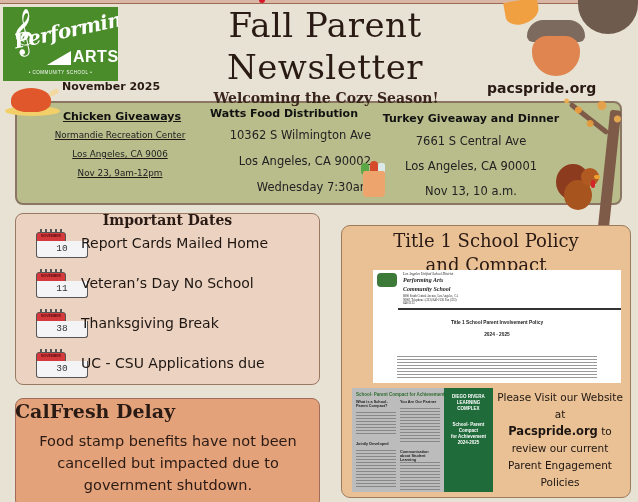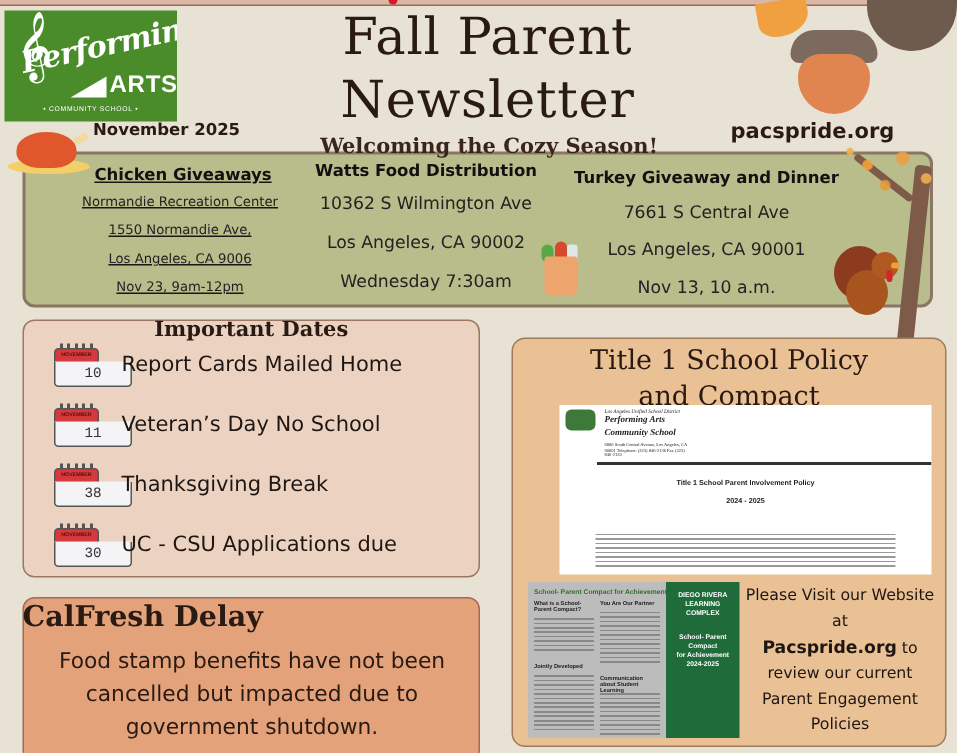--- a/index.html
+++ b/index.html
@@ -37,21 +37,21 @@
   
   .events { position: absolute; left: 15px; top: 101px; width: 607px; height: 104px; background: #b8bd8b; border: 2px solid #8a7663; border-radius: 8px; }
   .ev { position: absolute; text-align: center; font-family: "DejaVu Sans", sans-serif; }
   .ev .h { font-weight: bold; font-size: 11px; color: #111; }
   .ev1 { left: 40px; top: 108px; width: 160px; text-decoration: underline; }
   .ev1 .h { margin-left: 4px; }
   .ev1 .l { font-size: 8.8px; line-height: 19px; color: #222; }
   .ev1 .h { line-height: 18px; }
   .ev2 { left: 197px; top: 105px; width: 174px; }
   .ev2 .h { font-size: 11px; line-height: 17px; }
-  .ev2 .l { font-size: 11.5px; line-height: 26px; color: #222; }
+  .ev2 .l { font-size: 11.5px; line-height: 26px; color: #222; text-align: right; }
   .ev3 { left: 371px; top: 109px; width: 200px; }
   .ev3 .h { font-size: 11px; line-height: 20px; }
   .ev3 .l { font-size: 11.5px; line-height: 25px; color: #222; }
 
   
   .chicken { position: absolute; left: 5px; top: 88px; width: 55px; height: 30px; }
   .chicken .plate { position: absolute; left: 0; top: 18px; width: 55px; height: 10px; border-radius: 50%; background: #f3cf6a; }
   .chicken .body { position: absolute; left: 6px; top: 0; width: 40px; height: 24px; border-radius: 50% 50% 40% 40%; background: #e0572b; }
   .chicken .bone { position: absolute; left: 44px; top: 2px; width: 10px; height: 5px; background: #f3d9a0; border-radius: 3px; transform: rotate(-30deg); }
   .bag { position: absolute; left: 361px; top: 161px; width: 26px; height: 36px; }
@@ -135,21 +135,20 @@
 
 <div class="chicken">
   <div class="plate"></div>
     <div class="body"></div>
     <div class="bone"></div>
 </div>
 
 <div class="ev ev1">
   <div class="h">Chicken Giveaways</div>
   <div class="l">Normandie Recreation Center</div>
-  <div class="l">1550 Normandie Ave,</div>
   <div class="l">Los Angeles, CA 9006</div>
   <div class="l">Nov 23, 9am-12pm</div>
 </div>
 
 <div class="ev ev2">
   <div class="h">Watts Food Distribution</div>
   <div class="l">10362 S Wilmington Ave</div>
   <div class="l">Los Angeles, CA 90002</div>
   <div class="l">Wednesday 7:30am</div>
 </div>

